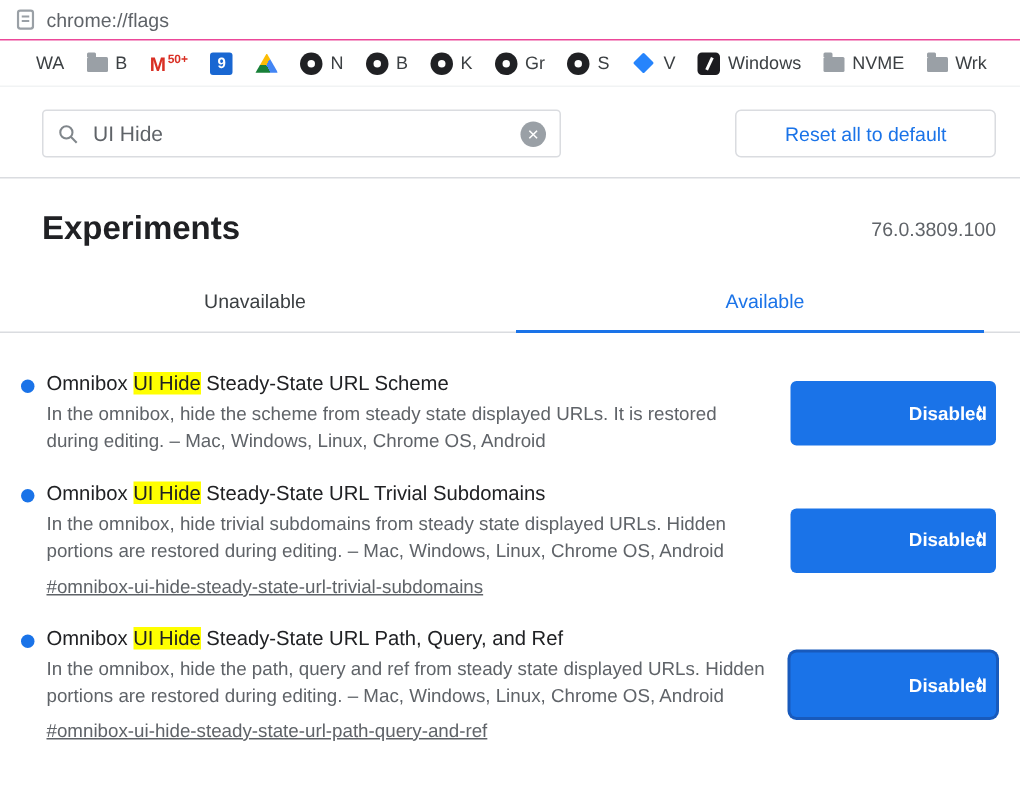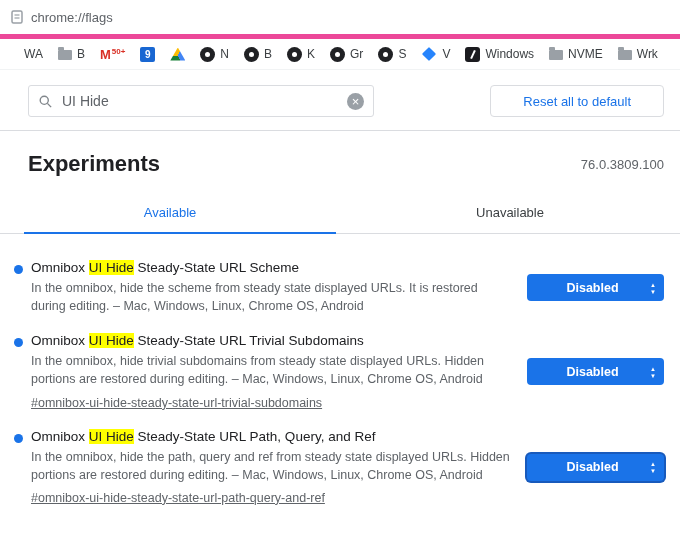--- a/index.html
+++ b/index.html
@@ -8,22 +8,22 @@
     --text-primary:#202124;
     --text-secondary:#5f6368;
     --border:#dadce0;
     --focus:#185abc;
   }
   *{box-sizing:border-box;margin:0;padding:0}
   html,body{width:680px;height:541px;overflow:hidden;background:#fff;
     font-family:"Liberation Sans",sans-serif;color:var(--text-primary)}
 
   
-  .addr{height:39px;display:flex;align-items:center;gap:8px;padding:0 11px;
-    border-bottom:5px solid #ec4899}
+  .addr{height:27px;display:flex;align-items:center;gap:8px;padding:0 11px;
+    border-bottom:1px solid #ec4899}
   .addr-url{font-size:13px;color:var(--text-secondary)}
 
   
   .bmbar{height:31px;display:flex;align-items:center;gap:15px;padding:0 24px;
     border-bottom:1px solid #f1f3f4;white-space:nowrap}
   .bm{display:flex;align-items:center;gap:5px;font-size:12px;color:#3c4043;cursor:default}
   .ic{display:inline-flex;align-items:center;justify-content:center;flex:none}
   .ic-folder{width:14px;height:10px;background:#9aa0a6;border-radius:1px;position:relative;margin-top:2px}
   .ic-folder::before{content:"";position:absolute;top:-3px;left:0;width:6px;height:3px;background:#9aa0a6;border-radius:1px 1px 0 0}
   .ic-gmail{align-items:flex-start}
@@ -70,22 +70,22 @@
   .flags{padding:26px 16px 0 14px}
   .flag-row{display:flex;align-items:center;margin-bottom:18px}
   .dot{width:9px;height:9px;border-radius:50%;background:var(--accent);
     flex:none;align-self:flex-start;margin:5px 8px 0 0}
   .flag-text{flex:1;padding-right:14px;min-width:0}
   .flag-title{font-size:13.5px;font-weight:400;color:var(--text-primary);margin-bottom:4px}
   .flag-title mark{background:var(--highlight);color:inherit}
   .flag-desc{font-size:12.5px;line-height:1.45;color:var(--text-secondary)}
   .flag-link{display:inline-block;margin-top:7px;font-size:12.5px;
     color:var(--text-secondary);text-decoration:underline;cursor:pointer}
-  .select{width:137px;height:27px;background:var(--accent);color:#fff;border-radius:4px;
-    display:flex;align-items:center;justify-content:center;flex:none;align-self:center;
+  .select{width:137px;height:43px;background:var(--accent);color:#fff;border-radius:4px;
+    display:flex;align-items:center;justify-content:flex-end;flex:none;align-self:center;
     font-size:12.5px;font-weight:600;position:relative;cursor:pointer}
   .select .label{margin-right:6px}
   .arrows{position:absolute;right:8px;top:50%;transform:translateY(-50%);
     display:flex;flex-direction:column;align-items:center;line-height:1}
   .arrows::before{content:"\25b2";font-size:6px}
   .arrows::after{content:"\25bc";font-size:6px;margin-top:1px}
   .select.focused{box-shadow:0 0 0 2px var(--focus)}
 </style>
 </head>
 <body>
@@ -168,22 +168,22 @@
   </div>
   <div class="reset-btn">Reset all to default</div>
 </div>
 
 <div class="headrow">
   <div class="h1">Experiments</div>
   <div class="version">76.0.3809.100</div>
 </div>
 
 <div class="tabs">
+  <div class="tab">Unavailable</div>
   <div class="tab active">Available</div>
-  <div class="tab">Unavailable</div>
 </div>
 
 <div class="flags">
 
   <div class="flag-row">
     <span class="dot"></span>
     <div class="flag-text">
       <div class="flag-title"><span>Omnibox </span><mark>UI Hide</mark><span> Steady-State URL Scheme</span></div>
       <div class="flag-desc">In the omnibox, hide the scheme from steady state displayed URLs. It is restored during editing. – Mac, Windows, Linux, Chrome OS, Android</div>
     </div>

